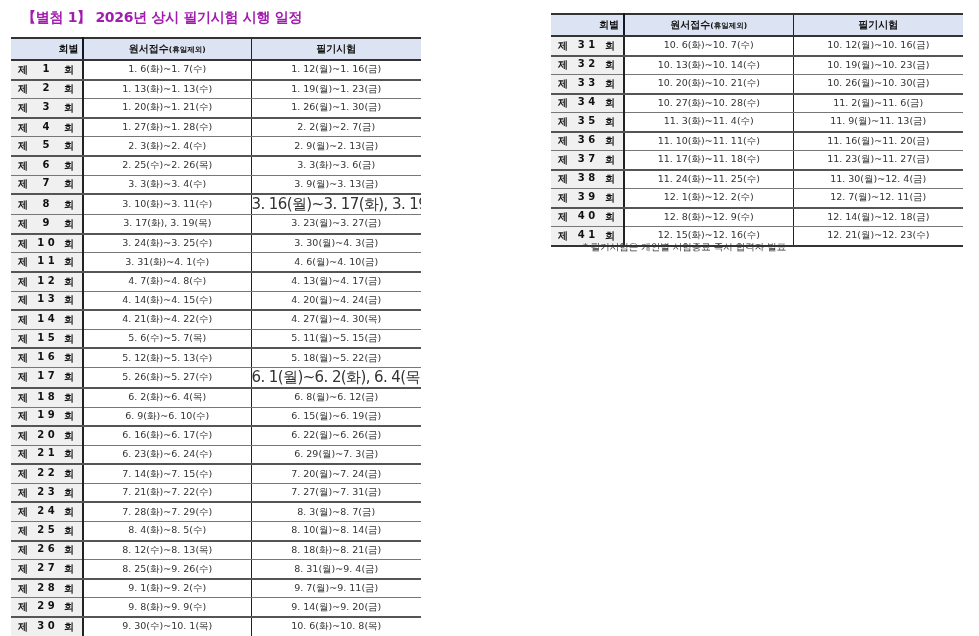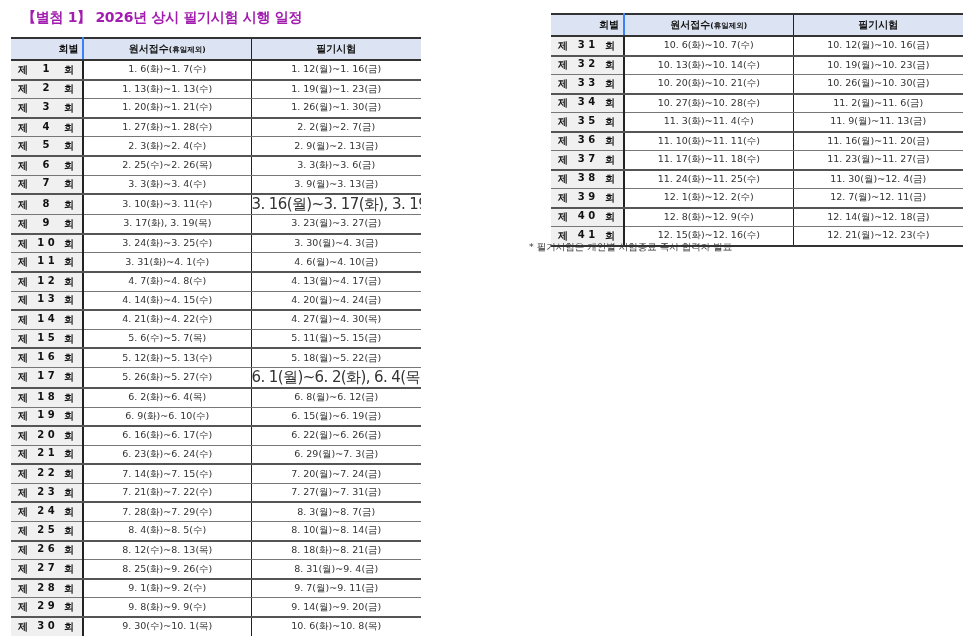--- a/index.html
+++ b/index.html
@@ -5,34 +5,34 @@
   html, body { margin:0; padding:0; background:#ffffff; }
   body { width:979px; height:636px; position:relative; overflow:hidden; font-family:"DejaVu Sans", sans-serif; color:#111; }
   .title { position:absolute; left:10px; top:9px; font-size:14px; font-weight:bold; letter-spacing:-0.3px; color:#a21caf;margin-left:12px; }
   table.sched { position:absolute; border-collapse:collapse; table-layout:fixed; font-size:9.5px; }
   table.sched th, table.sched td { padding:0; text-align:center; white-space:nowrap; overflow:hidden; }
   table.sched thead th { background:#dce3f2; font-weight:bold; font-size:10px; border-top:2px solid #333; border-bottom:2px solid #333; }
   table.sched thead th small { font-size:7.5px; }
   table.sched td { border-bottom:1px solid #777; color:#333; }
   table.sched tr.row:nth-child(odd) td { border-bottom:2px solid #555; }
   table.sched td.round { background:#f0f0f0; font-weight:bold; color:#111; text-align:left; border-right:2px solid #222; }
-  table.sched th.round { border-right:2px solid #3b82f6;padding-left:44px; }
+  table.sched th.round { border-right:2px solid #0f172a;padding-left:44px; }
   table.sched td.mid, table.sched th.mid { border-right:1px solid #222; }
   .round-inner { display:flex; justify-content:space-between; padding:0 8px 0 7px; font-size:10px; letter-spacing:0; }
   #left-table { left:11px; top:37px; width:410px; }
   #left-table col.c1 { width:72px; } #left-table col.c2 { width:168px; } #left-table col.c3 { width:170px; }
   #left-table thead th { height:20px; }
   #left-table td { height:17.6px; }
   #right-table { left:551px; top:13px; width:412px; }
   #right-table col.c1 { width:73px; } #right-table col.c2 { width:169px; } #right-table col.c3 { width:170px; }
   #right-table thead th { height:20px; }
   #right-table td { height:17.5px; }
   #right-table tbody tr:last-child td { border-bottom:2px solid #333; }
   #left-table tbody tr:last-child td { border-bottom:2px solid #333; }
-  .note { position:absolute; left:529px; top:241px; font-size:9.5px; color:#333; }
+  .note { position:absolute; left:583px; top:241px; font-size:9.5px; color:#333; }
   .tight { letter-spacing:-0.6px; font-size:15px; }
 </style>
 </head>
 <body>
 
 <div class="title">【별첨 1】 2026년 상시 필기시험 시행 일정</div>
 
 <table class="sched" id="left-table">
   <colgroup>
       <col class="c1">

